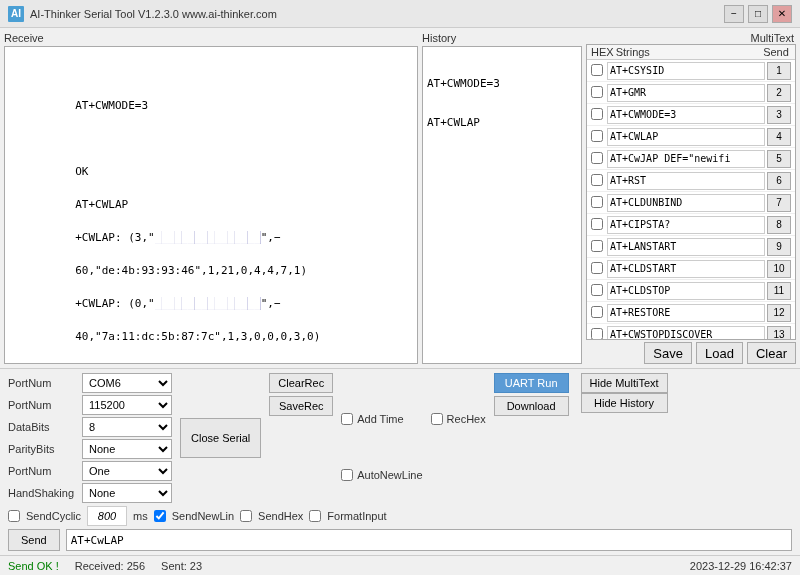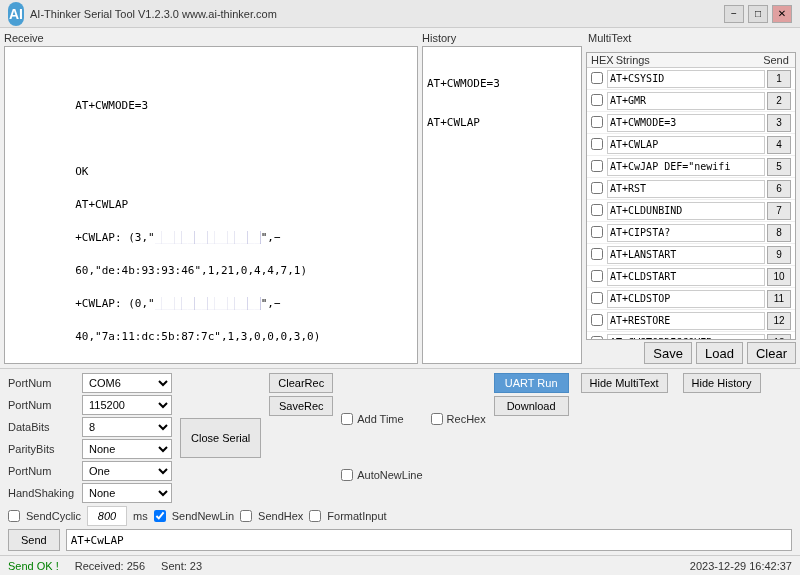--- a/index.html
+++ b/index.html
@@ -14,26 +14,26 @@
     .title-bar {
       background: #e8e8e8;
       height: 28px;
       display: flex;
       align-items: center;
       padding: 0 8px;
       border-bottom: 1px solid #ccc;
       user-select: none;
     }
     .title-bar-icon {
-      width: 16px; height: 24px;
+      width: 16px; height: 16px;
       background: #4a9fd4;
-      border-radius: 8px;
+      border-radius: 1px;
       margin-right: 6px;
       display: flex; align-items: center; justify-content: center;
-      color: white; font-size: 14px; font-weight: bold;
+      color: white; font-size: 10px; font-weight: bold;
     }
     .title-bar-text {
       flex: 1;
       font-size: 11px;
       color: #333;
     }
     .title-bar-controls {
       display: flex; gap: 4px;
     }
     .title-bar-btn {
@@ -105,22 +105,22 @@
       resize: none;
     }
 
     .multitext-panel {
       display: flex;
       flex-direction: column;
       width: 210px;
     }
     .multitext-header {
       display: flex;
-      justify-content: flex-start;
-      margin-bottom: 8px;
+      justify-content: flex-end;
+      margin-bottom: 0;
       padding: 0 2px;
     }
     .multitext-header span {
       font-size: 11px;
       color: #333;
       font-weight: normal;
     }
     .multitext-table {
       border: 1px solid #aaa;
       background: white;
@@ -267,22 +267,22 @@
       white-space: nowrap;
     }
     .action-btn.blue-btn {
       background: #5b9bd5;
       color: white;
       border-color: #4a8bc5;
     }
 
     .right-action-buttons {
       display: flex;
-      flex-direction: row;
-      gap: 15px;
+      flex-direction: column;
+      gap: 0;
       margin-left: 4px;
     }
     .right-action-btn {
       height: 20px;
       padding: 0 8px;
       border: 1px solid #aaa;
       background: #e8e8e8;
       cursor: pointer;
       font-size: 11px;
       white-space: nowrap;

